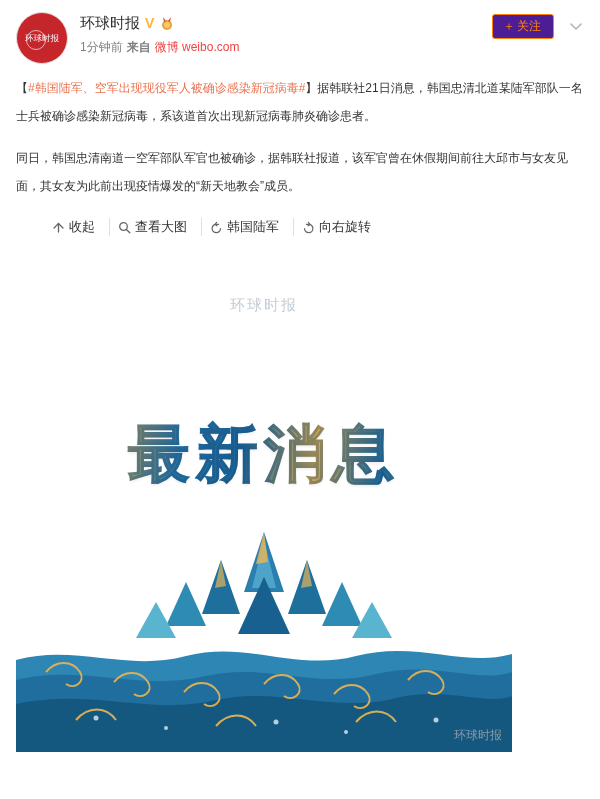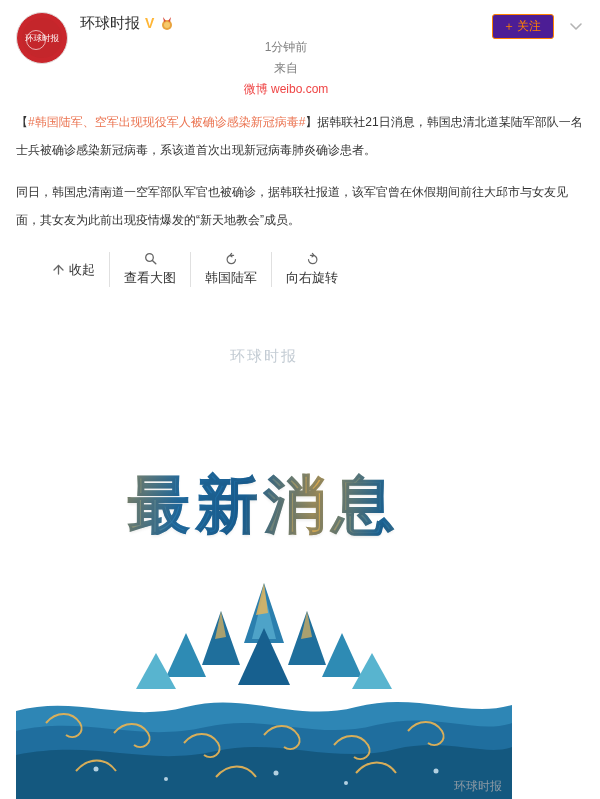--- a/index.html
+++ b/index.html
@@ -94,24 +94,24 @@
     top: 1px;
   }
   .meta-row {
     margin-top: 5px;
     font-size: 12px;
     color: #808080;
     display: flex;
     align-items: center;
     gap: 4px;
     flex-wrap: nowrap;
-    flex-direction: column;
   }
   .meta-row .src {
     color: #808080;
+    font-weight: bold;
   }
   .meta-row .src-link {
     color: #ef4444;
   }
   .header-right {
     display: flex;
     align-items: flex-start;
     gap: 14px;
     padding-top: 2px;
   }
@@ -167,22 +167,21 @@
     display: flex;
     align-items: center;
     gap: 4px;
     cursor: pointer;
     padding-right: 14px;
     color: #333;
     white-space: nowrap;
   }
   .tool-item.sep {
     border-left: 1px solid #e0e0e0;
-    padding-left: 14px;
-    flex-direction: column;
+    padding-left: 8px;
   }
   .tool-icon {
     width: 13px;
     height: 13px;
     display: inline-block;
     color: #666;
   }
 
   
   .pic-wrap {

